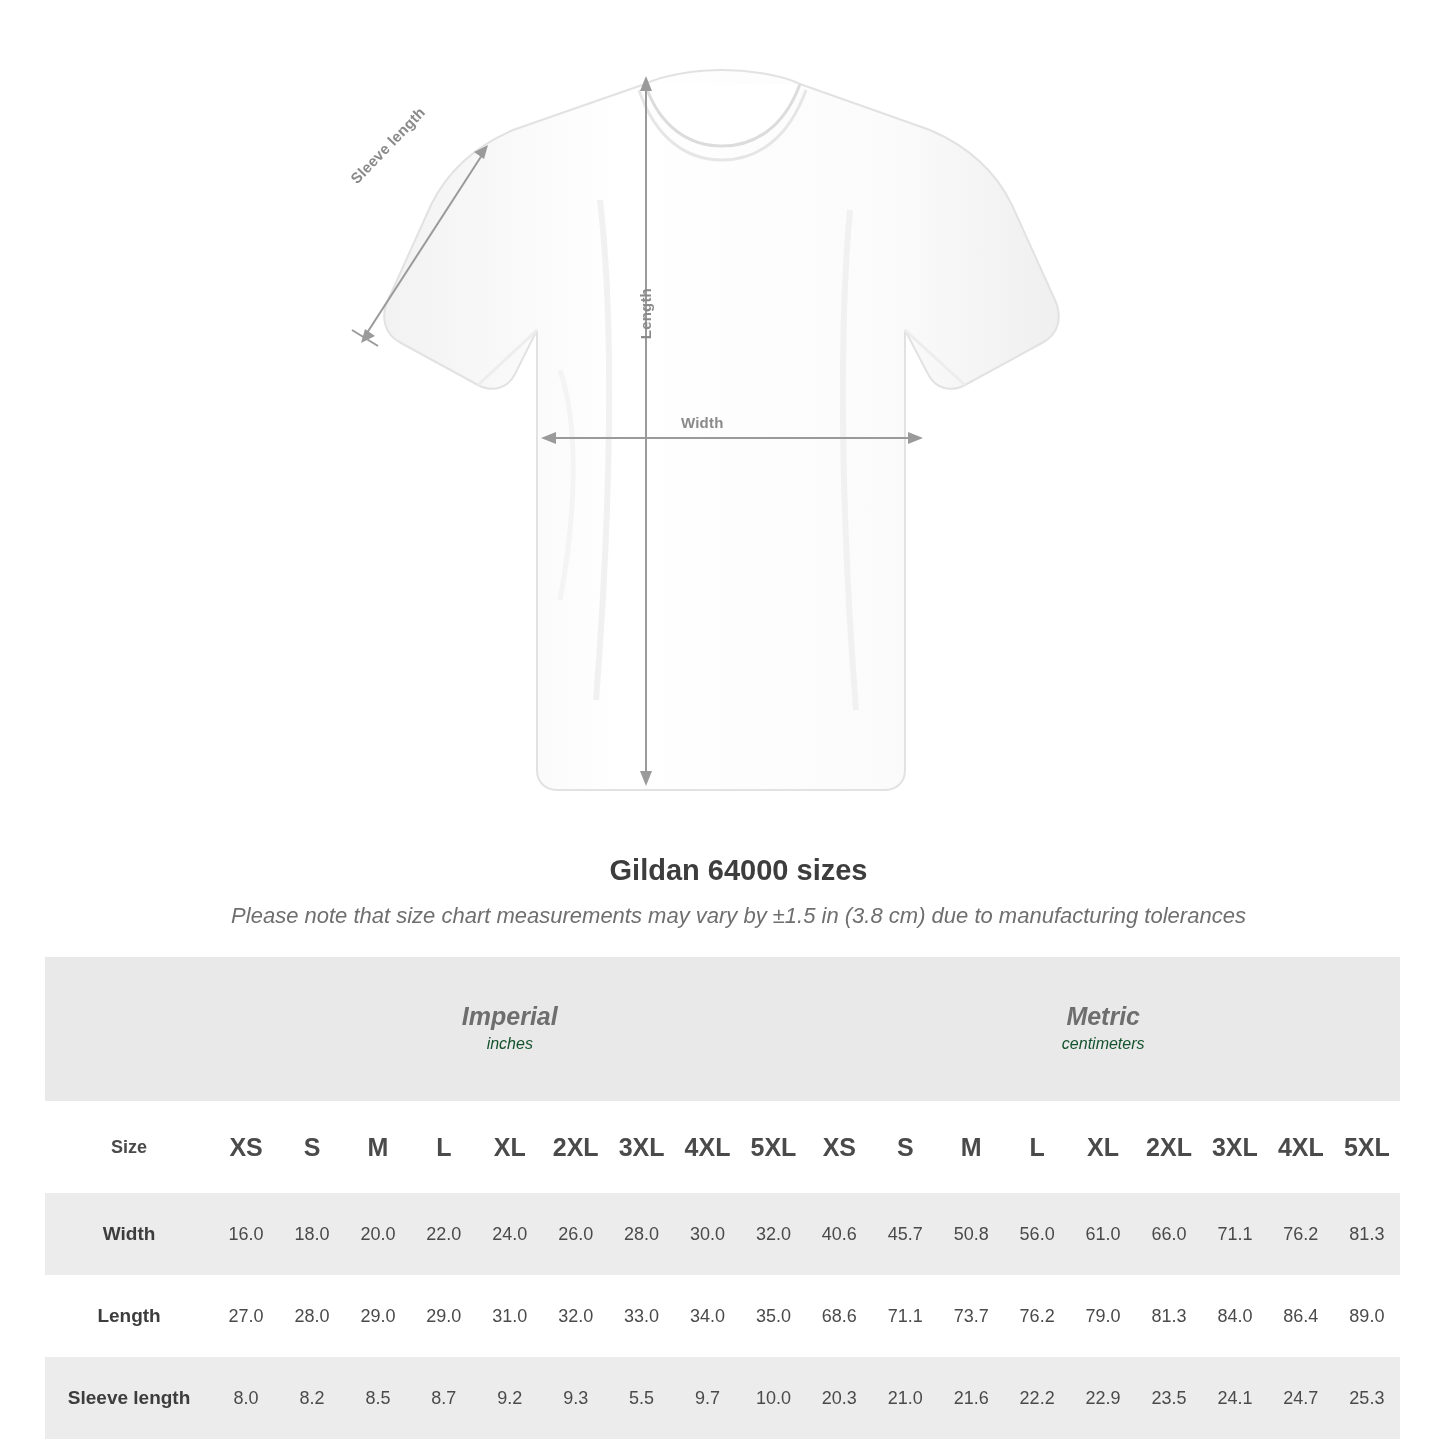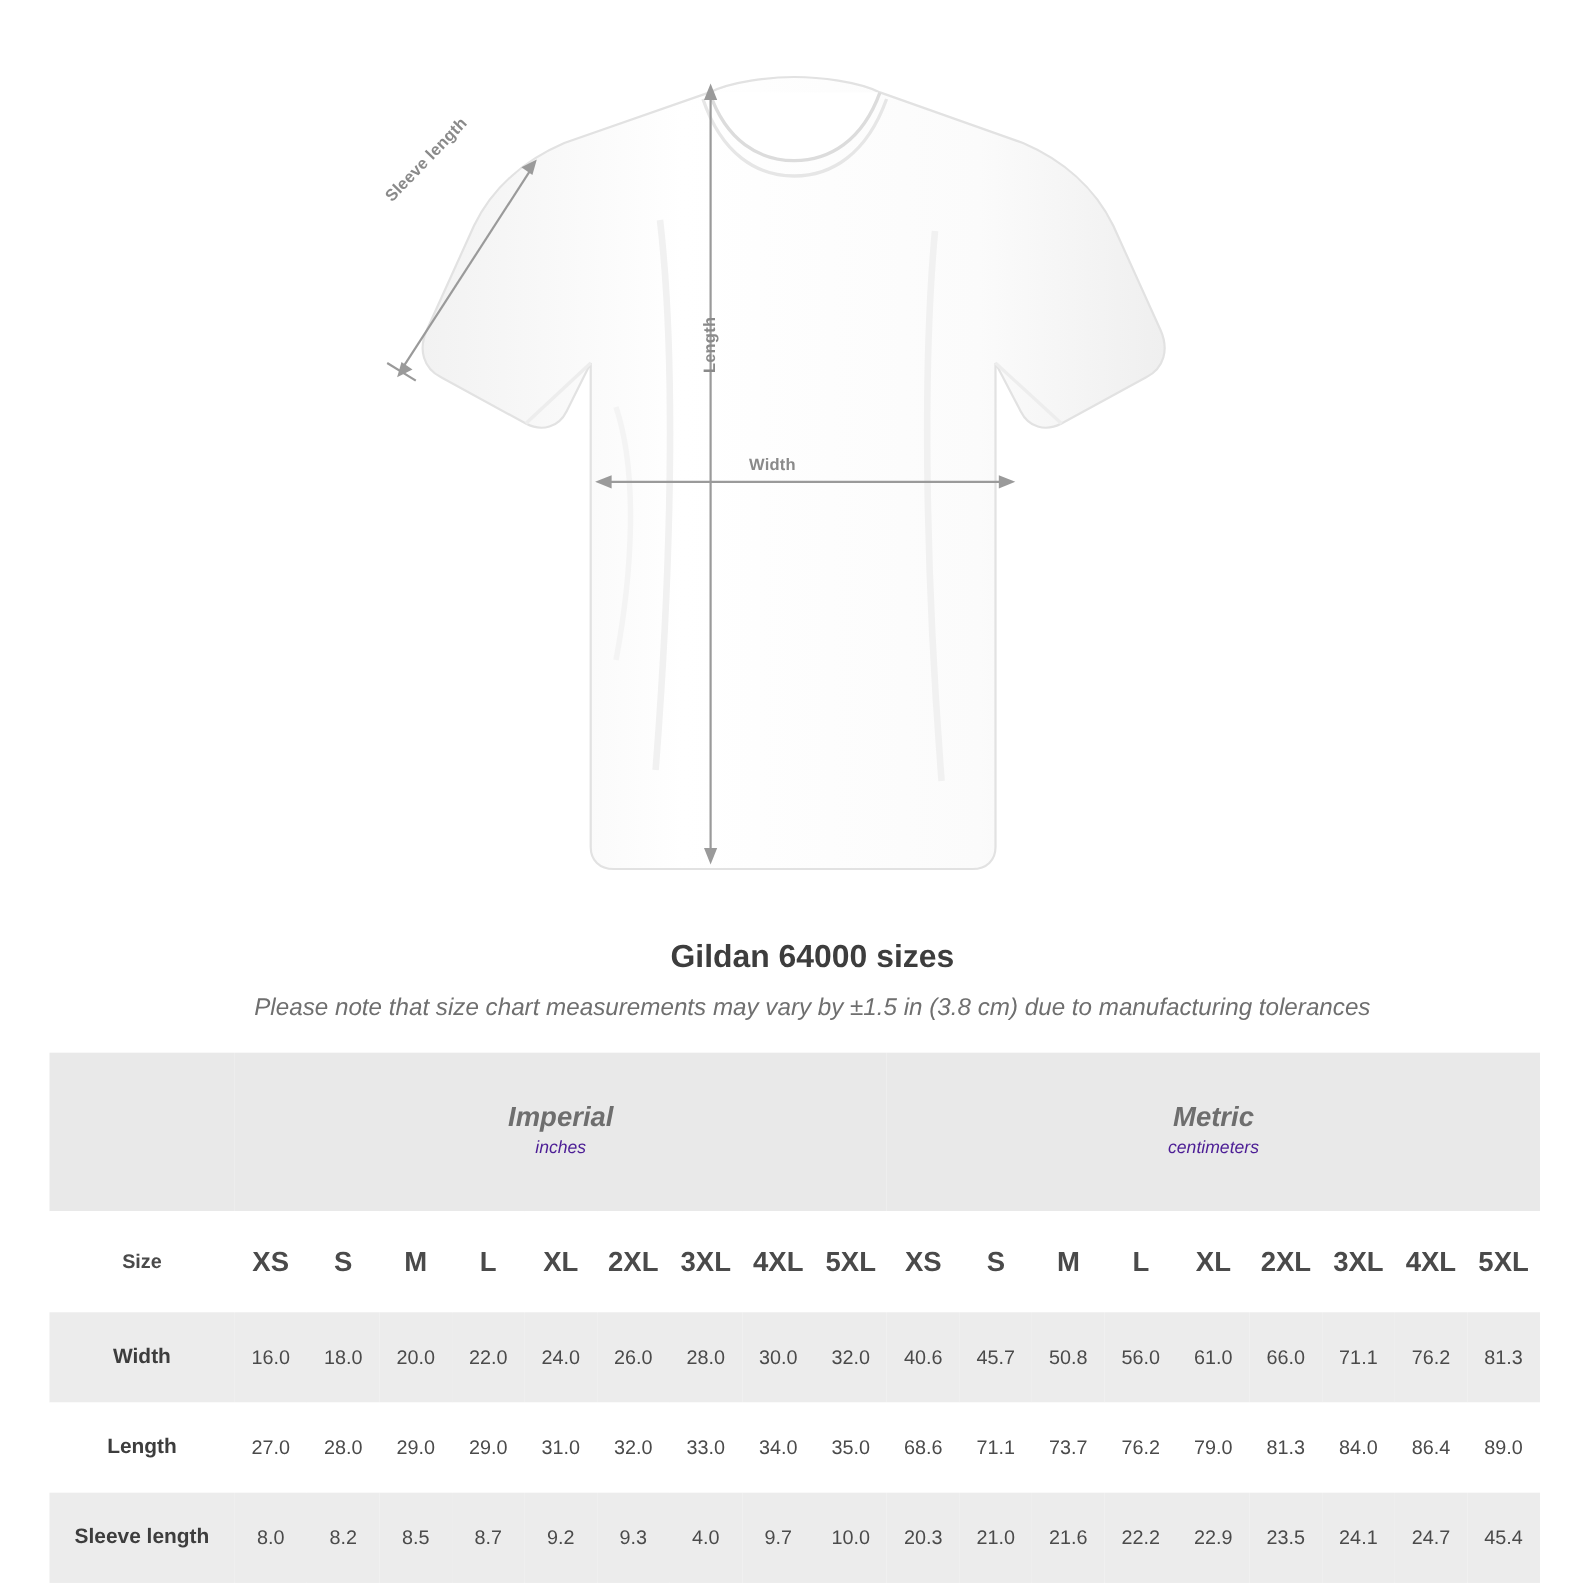--- a/index.html
+++ b/index.html
@@ -97,21 +97,21 @@
   .unit-system {
     font-size: 25px;
     font-style: italic;
     font-weight: bold;
     color: #6e6e6e;
     line-height: 1.15;
   }
   .unit-sub {
     font-size: 16px;
     font-style: italic;
-    color: #4c1d95;
+    color: #14532d;
     line-height: 1.6;
   }
   .row-head {
     height: 92px;
     background: #ffffff;
   }
   .row-head td {
     font-size: 25px;
     font-weight: bold;
     color: #4a4a4a;
@@ -326,30 +326,30 @@
         </tr>
 
         <tr class="data-row shaded">
           <td class="rowlabel">Sleeve length</td>
           <td>8.0</td>
           <td>8.2</td>
           <td>8.5</td>
           <td>8.7</td>
           <td>9.2</td>
           <td>9.3</td>
-          <td>4.0</td>
+          <td>5.5</td>
           <td>9.7</td>
           <td>10.0</td>
           <td>20.3</td>
           <td>21.0</td>
           <td>21.6</td>
           <td>22.2</td>
           <td>22.9</td>
           <td>23.5</td>
           <td>24.1</td>
           <td>24.7</td>
-          <td>45.4</td>
+          <td>25.3</td>
         </tr>
       </tbody>
     </table>
   </div>
 
 </div>
 
 </body></html>

